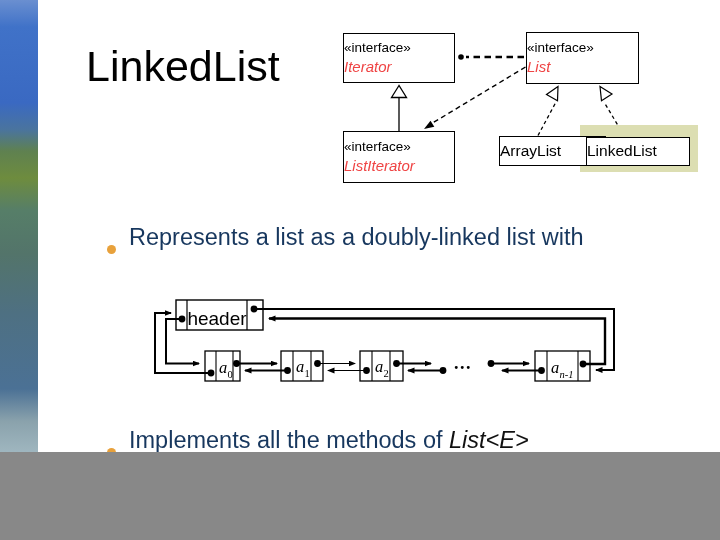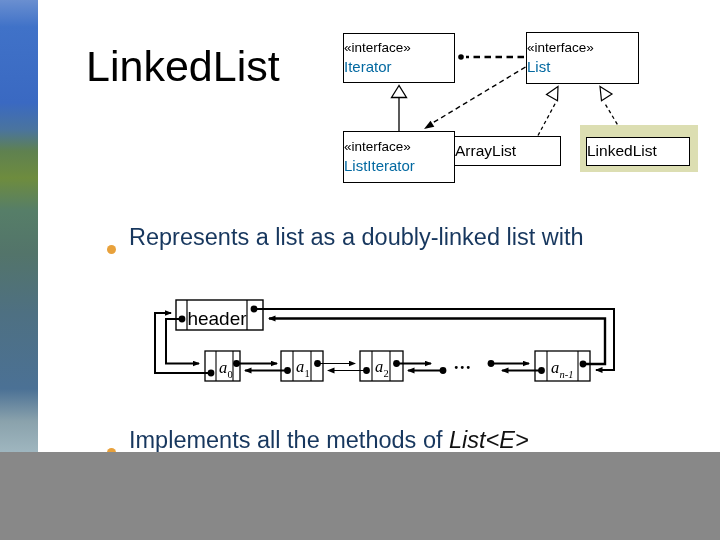--- a/index.html
+++ b/index.html
@@ -20,26 +20,26 @@
     position:absolute;left:86px;top:44px;font-size:43px;line-height:1.05;
     color:#000;white-space:nowrap;z-index:2;
   }
   
   .uml-box{
     position:absolute;background:#fff;border:1.5px solid #000;
     display:flex;flex-direction:column;align-items:flex-start;justify-content:center;
     text-align:center;line-height:1.3;z-index:2;box-sizing:border-box;
   }
   .stereo{font-size:13.5px;color:#000;}
-  .iname{font-size:15px;color:#0369a1;}
+  .iname{font-size:15px;font-style:italic;color:#ef4444;}
   .cname{font-size:15.5px;color:#000;}
   #iterator-box{left:343px;top:33px;width:112px;height:50px;}
   #list-box{left:526px;top:32px;width:113px;height:52px;}
   #listiterator-box{left:343px;top:131px;width:112px;height:52px;}
-  #arraylist-box{left:454px;top:136px;width:107px;height:30px;}
+  #arraylist-box{left:499px;top:136px;width:107px;height:30px;}
   #linkedlist-highlight{position:absolute;left:580px;top:125px;width:118px;height:47px;z-index:1;}
   #linkedlist-box{left:586px;top:137px;width:104px;height:29px;}
   
   .bullet{position:absolute;display:flex;align-items:flex-end;z-index:2;margin-top:8px;}
   .bullet-dot{width:9px;height:9px;border-radius:50%;margin-top:12px;flex:none;}
   .btext{margin-left:13px;font-size:23.5px;line-height:34px;}
   .bline{display:block;}
   #bullet-1{left:107px;top:212px;width:585px;}
   #bullet-2{left:107px;top:415px;}
   .italic-term{font-style:italic;}

